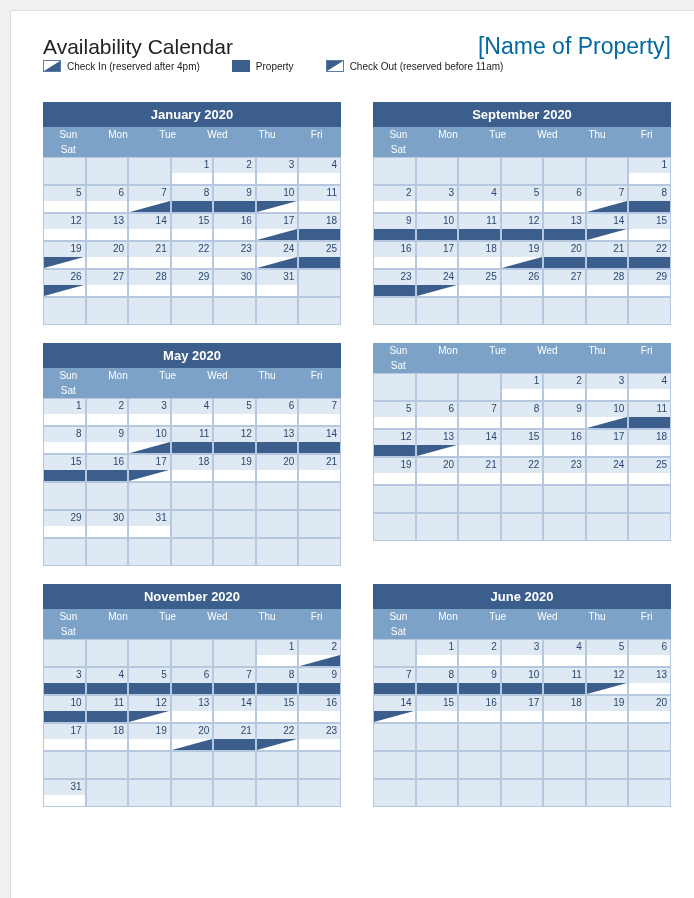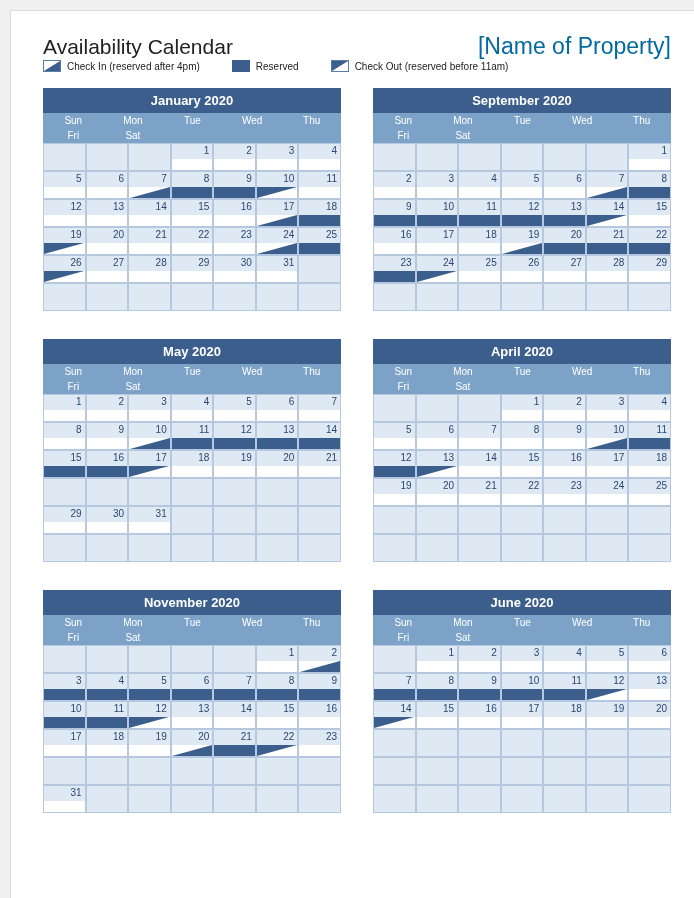--- a/index.html
+++ b/index.html
@@ -28,21 +28,21 @@
   .property {
     font-size: 23px;
     color: #0369a1;
   }
   .legend {
     display: flex;
     gap: 32px;
     align-items: center;
     font-size: 10px;
     color: #222;
-    margin-bottom: 16px;
+    margin-bottom: 30px;
   }
   .legend-item {
     display: flex;
     align-items: center;
     gap: 6px;
     white-space: nowrap;
   }
   .legend-swatch {
     width: 18px;
     height: 12px;
@@ -67,35 +67,35 @@
     content: "";
     position: absolute;
     left: 0; top: 0;
     border-style: solid;
     border-width: 10px 16px 0 0;
     border-color: #3b5e8c transparent transparent transparent;
   }
   .months-grid {
     display: grid;
     grid-template-columns: 1fr 1fr;
-    gap: 28px 32px;
+    gap: 18px 32px;
   }
   .month-block {}
   .month-title {
     background: #3b5e8c;
     color: #fff;
     text-align: center;
     font-weight: bold;
     font-size: 13px;
     padding: 4px 0;
     border: 1px solid #3b5e8c;
   }
   .dow-row {
     display: grid;
-    grid-template-columns: repeat(5, 1fr);
+    grid-template-columns: repeat(6, 1fr);
     background: #7da2c8;
   }
   .dow {
     color: #fff;
     text-align: center;
     font-size: 10px;
     padding: 2px 0;
     border-left: 1px solid #7da2c8;
   }
   .week-row {
@@ -153,21 +153,21 @@
     <div class="title">Availability Calendar</div>
     <div class="property">[Name of Property]</div>
   </div>
   <div class="legend">
     <div class="legend-item">
       <div class="legend-swatch legend-checkin"></div>
       <span>Check In (reserved after 4pm)</span>
     </div>
     <div class="legend-item">
       <div class="legend-swatch legend-full"></div>
-      <span>Reserved</span>
+      <span>Property</span>
     </div>
     <div class="legend-item">
       <div class="legend-swatch legend-checkout"></div>
       <span>Check Out (reserved before 11am)</span>
     </div>
   </div>
   <div class="months-grid" id="months-grid">
       <div class="month-block">
         <div class="month-title">January 2020</div>
         <div class="dow-row">
@@ -696,21 +696,20 @@
           <div class="cell empty"></div>
           <div class="cell empty"></div>
           <div class="cell empty"></div>
           <div class="cell empty"></div>
           <div class="cell empty"></div>
           <div class="cell empty"></div>
           <div class="cell empty"></div>
         </div>
       </div>
       <div class="month-block">
-        <div class="month-title">April 2020</div>
         <div class="dow-row">
           <div class="dow">Sun</div>
           <div class="dow">Mon</div>
           <div class="dow">Tue</div>
           <div class="dow">Wed</div>
           <div class="dow">Thu</div>
           <div class="dow">Fri</div>
           <div class="dow">Sat</div>
         </div>
         <div class="week-row">

